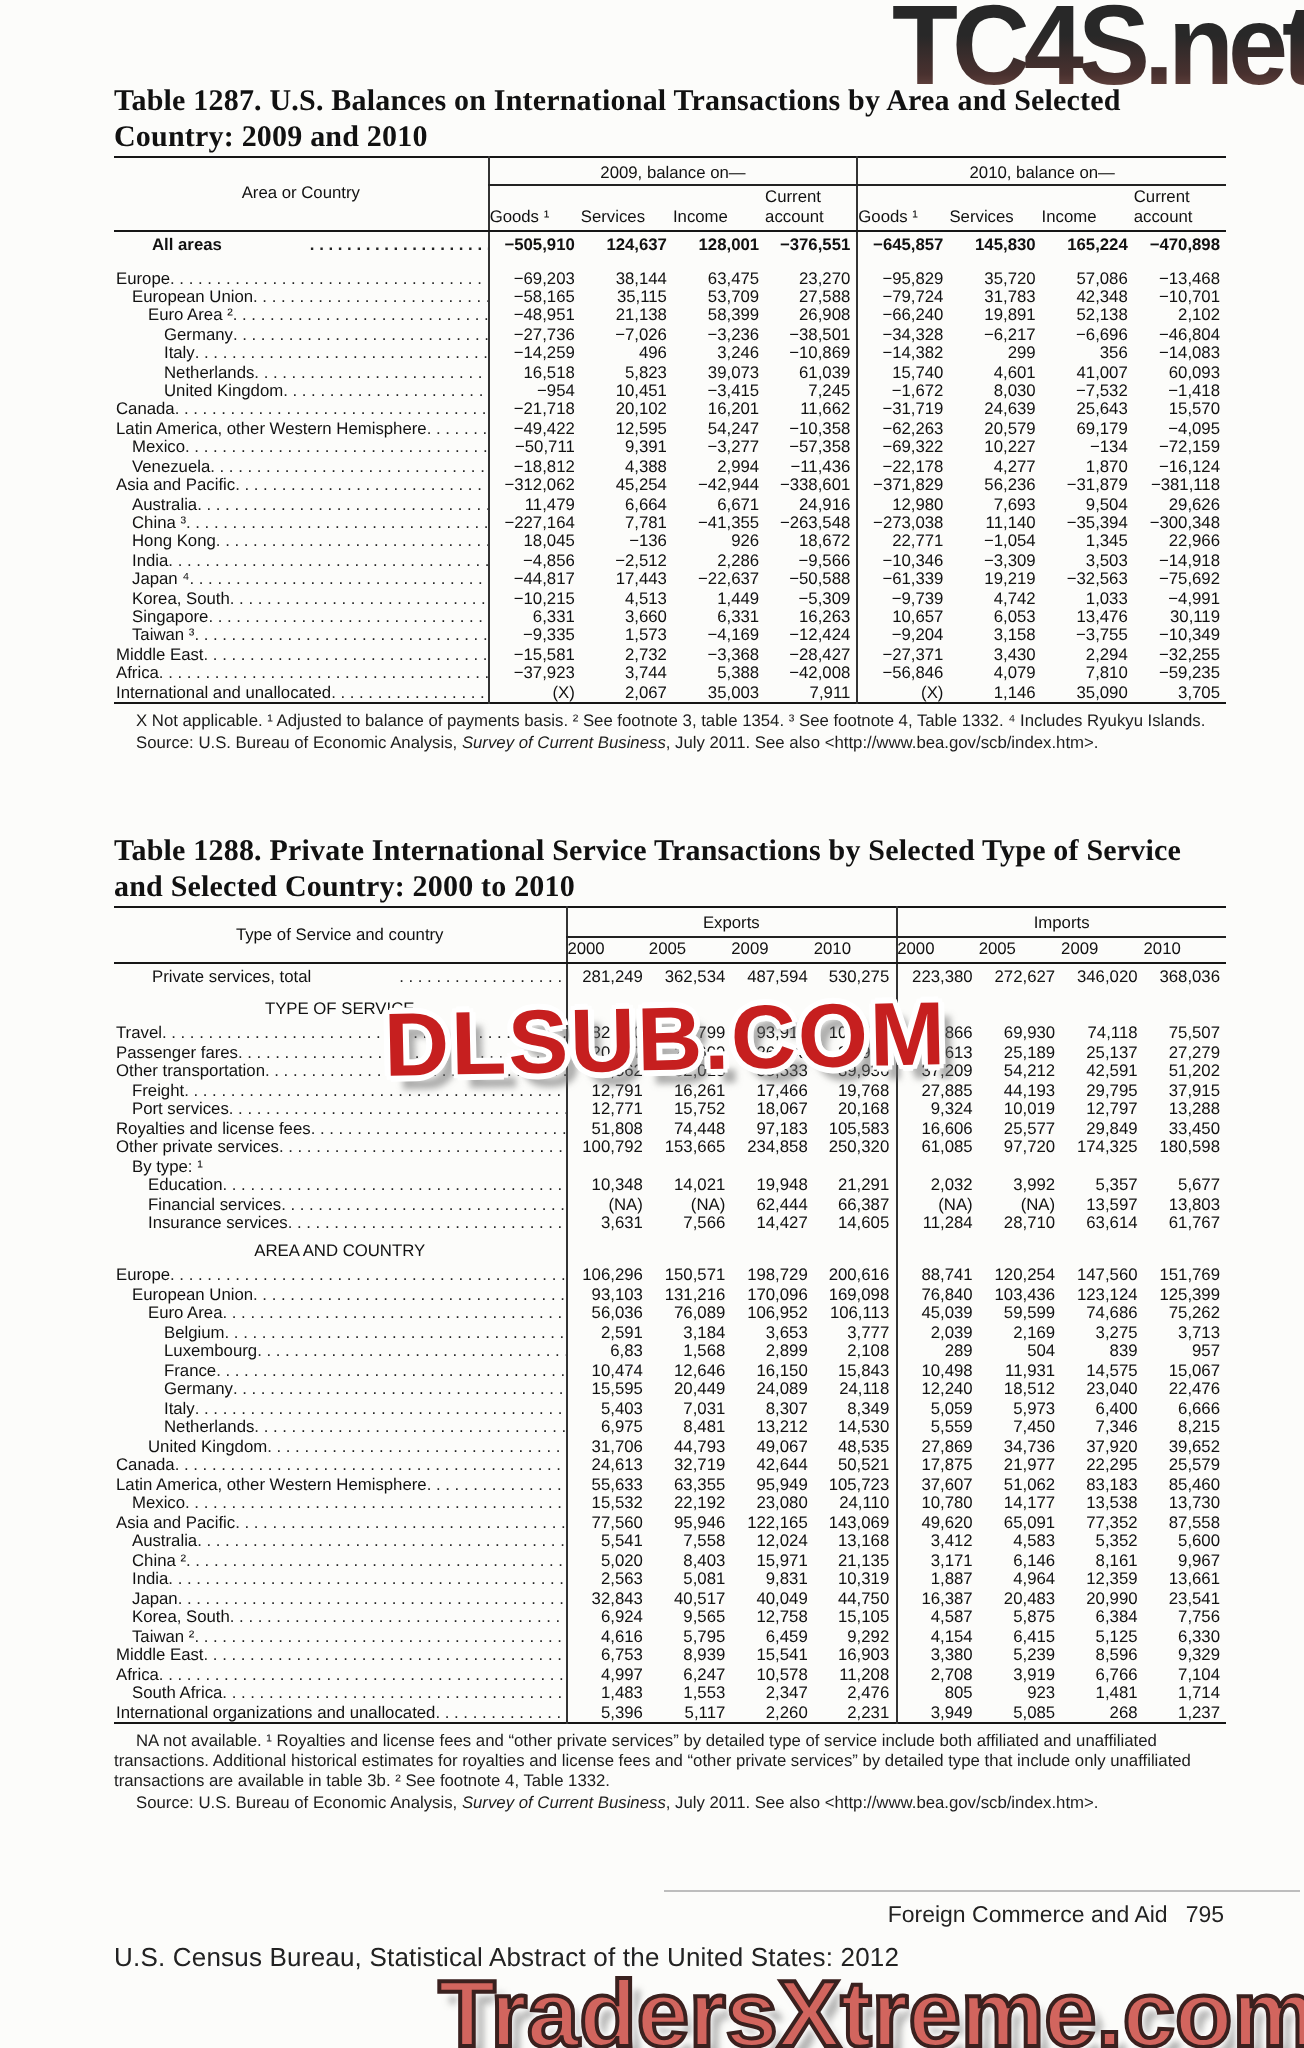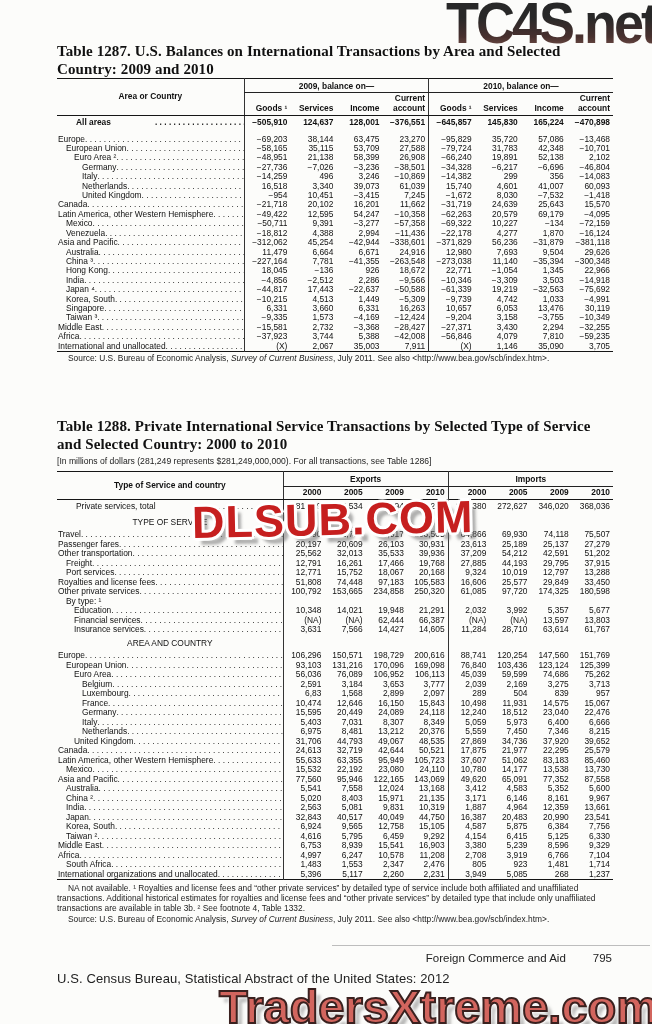--- a/index.html
+++ b/index.html
@@ -9,24 +9,24 @@
   .tblock{position:absolute;left:57px;width:556px;}
   #blk1287{top:42px;}
   #blk1288{top:417px;}
 
   .ttl{font-family:"Liberation Serif","DejaVu Serif",serif;font-weight:bold;font-size:15px;line-height:18px;color:#111;width:548px;letter-spacing:.1px;}
   .bnote{font-size:8.6px;line-height:10px;margin-top:3px;margin-bottom:5px;color:#222;}
 
   table{width:100%;border-collapse:collapse;table-layout:fixed;font-size:8.4px;color:#111;border-top:1.5px solid #161616;border-bottom:1.2px solid #161616;}
   #t1287{line-height:9.4px;}
   #t1288{line-height:9.5px;}
-  th{font-weight:bold;}
+  th{font-weight:normal;}
   th.area{text-align:center;vertical-align:middle;border-bottom:1.2px solid #161616;padding:0;}
   th.grp{text-align:center;border-bottom:1px solid #222;padding:3px 0 1px;}
-  th.colh{text-align:right;vertical-align:bottom;padding:1px 3px 2px 0;border-bottom:1.2px solid #161616;}
+  th.colh{text-align:left;vertical-align:bottom;padding:1px 3px 2px 0;border-bottom:1.2px solid #161616;}
   .c0{border-left:1px solid #333;}
   .c4{border-left:1px solid #333;}
   td{padding:0;vertical-align:bottom;}
   td.num{text-align:right;padding-right:3px;white-space:nowrap;overflow:hidden;}
   td.lbl{display:flex;align-items:baseline;white-space:nowrap;overflow:hidden;}
   td.lbl .txt{white-space:nowrap;}
   td.lbl .dots{flex:1;overflow:hidden;white-space:nowrap;color:#222;}
   td.lbl .dots::after{content:" . . . . . . . . . . . . . . . . . . . . . . . . . . . . . . . . . . . . . . . . . . . . . . . . . . . . . . . . . . . . . . . . . . . . . .";}
   td.sec{text-align:center;padding:4px 0 3px;white-space:nowrap;}
   .ind0{padding-left:1px;}
@@ -36,21 +36,21 @@
   .indt{padding-left:19px;gap:44px;}
   tr.total td{font-weight:bold;padding-top:3px;padding-bottom:2px;}
   tr.toprow td{padding-top:3px;padding-bottom:2px;}
   tr.gap td{padding-top:5px;}
   tbody tr:first-child td{padding-top:2px;}
 
   .fnote{font-size:8.4px;line-height:10px;margin:3px 0 0 0;text-indent:11px;color:#1c1c1c;}
   .src{font-size:8.4px;line-height:10px;margin:1px 0 0 0;text-indent:11px;color:#1c1c1c;}
 
   .footer-rule{position:absolute;left:332px;right:2px;top:945px;border-top:1px solid #bdbdbd;}
-  .running-head{position:absolute;right:40px;top:952px;font-size:11.5px;color:#222;display:flex;gap:27px;margin-left:32px;}
+  .running-head{position:absolute;right:40px;top:952px;font-size:11.5px;color:#222;display:flex;gap:9px;margin-left:32px;}
   .credit{position:absolute;left:57px;top:971px;font-size:13px;color:#222;letter-spacing:.1px;}
 
   .wm{font-weight:bold;pointer-events:none;}
   #wm-top{position:absolute;top:-8px;right:-4px;font-size:54px;letter-spacing:-3px;transform:scaleY(1.05);background:linear-gradient(180deg,#191919 42%,#3c2220 72%,#8a5a50 100%);-webkit-background-clip:text;background-clip:text;color:transparent;opacity:.93;}
   #wm-mid{position:absolute;top:494px;left:192px;font-size:45px;letter-spacing:1px;color:#c61f1f;transform:rotate(-1.2deg);
     text-shadow:-3px 0 0 #fff,3px 0 0 #fff,0 -3px 0 #fff,0 3px 0 #fff,-2px -2px 0 #fff,2px -2px 0 #fff,-2px 2px 0 #fff,2px 2px 0 #fff,6px 7px 3px rgba(110,110,110,.55);}
   #wm-bot{position:absolute;bottom:-10px;right:-6px;font-size:47px;letter-spacing:0;color:#d2655e;-webkit-text-stroke:2px #3a211f;
     text-shadow:0 0 3px #fff,0 0 5px #fff,0 0 6px #fff,5px 6px 3px rgba(110,110,110,.5);}
 </style>
 </head>
@@ -173,21 +173,21 @@
             <td class="num">299</td>
             <td class="num">356</td>
             <td class="num">−14,083</td>
           </tr>
           <tr class="">
             <td class="lbl ind3">
               <span class="txt">Netherlands</span>
               <span class="dots"></span>
             </td>
             <td class="num c0">16,518</td>
-            <td class="num">3,340</td>
+            <td class="num">5,823</td>
             <td class="num">39,073</td>
             <td class="num">61,039</td>
             <td class="num c4">15,740</td>
             <td class="num">4,601</td>
             <td class="num">41,007</td>
             <td class="num">60,093</td>
           </tr>
           <tr class="">
             <td class="lbl ind3">
               <span class="txt">United Kingdom</span>
@@ -421,26 +421,26 @@
             <td class="num">2,067</td>
             <td class="num">35,003</td>
             <td class="num">7,911</td>
             <td class="num c4">(X)</td>
             <td class="num">1,146</td>
             <td class="num">35,090</td>
             <td class="num">3,705</td>
           </tr>
         </tbody>
     </table>
+    <p class="fnote">X Not applicable. ¹ Adjusted to balance of payments basis. ² See footnote 3, table 1354. ³ See footnote 4, Table 1332. ⁴ Includes Ryukyu Islands.</p>
     <p class="src"><span>Source: U.S. Bureau of Economic Analysis, </span><i>Survey of Current Business</i><span>, July 2011. See also &lt;http://www.bea.gov/scb/index.htm&gt;.</span></p>
   </div>
 
   <div class="tblock" id="blk1288">
     <div class="ttl">Table 1288. Private International Service Transactions by Selected Type of Service and Selected Country: 2000 to 2010</div>
-    <div class="bnote">[In millions of dollars (281,249 represents $281,249,000,000). For all transactions, see Table 1286]</div>
     <table id="t1288">
       <colgroup>
         <col style="width:225px">
           <col style="width:41px">
           <col style="width:41px">
           <col style="width:41px">
           <col style="width:41px">
         <col style="width:41px">
           <col style="width:41px">
           <col style="width:41px">
@@ -710,21 +710,21 @@
             <td class="num">3,713</td>
           </tr>
           <tr class="">
             <td class="lbl ind3">
               <span class="txt">Luxembourg</span>
               <span class="dots"></span>
             </td>
             <td class="num c0">6,83</td>
             <td class="num">1,568</td>
             <td class="num">2,899</td>
-            <td class="num">2,097</td>
+            <td class="num">2,108</td>
             <td class="num c4">289</td>
             <td class="num">504</td>
             <td class="num">839</td>
             <td class="num">957</td>
           </tr>
           <tr class="">
             <td class="lbl ind3">
               <span class="txt">France</span>
               <span class="dots"></span>
             </td>
@@ -766,21 +766,21 @@
             <td class="num">6,666</td>
           </tr>
           <tr class="">
             <td class="lbl ind3">
               <span class="txt">Netherlands</span>
               <span class="dots"></span>
             </td>
             <td class="num c0">6,975</td>
             <td class="num">8,481</td>
             <td class="num">13,212</td>
-            <td class="num">20,376</td>
+            <td class="num">14,530</td>
             <td class="num c4">5,559</td>
             <td class="num">7,450</td>
             <td class="num">7,346</td>
             <td class="num">8,215</td>
           </tr>
           <tr class="">
             <td class="lbl ind2">
               <span class="txt">United Kingdom</span>
               <span class="dots"></span>
             </td>

